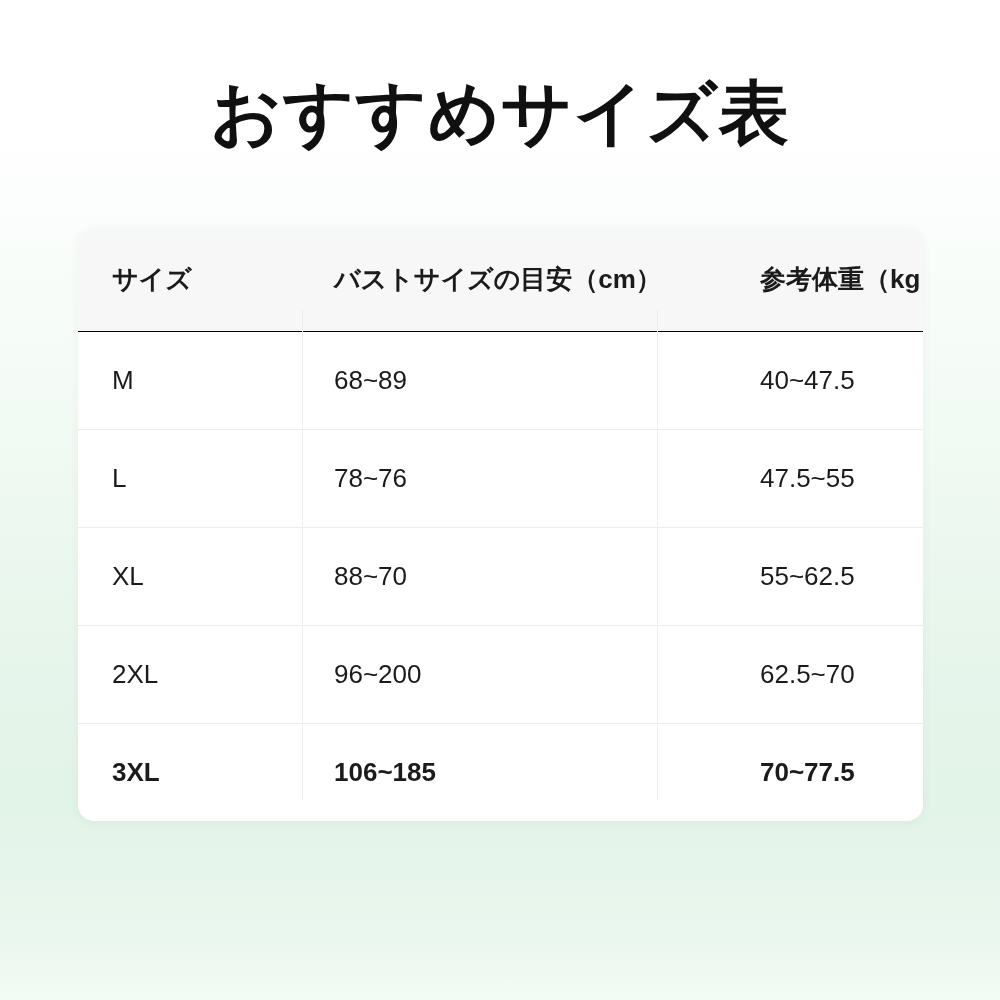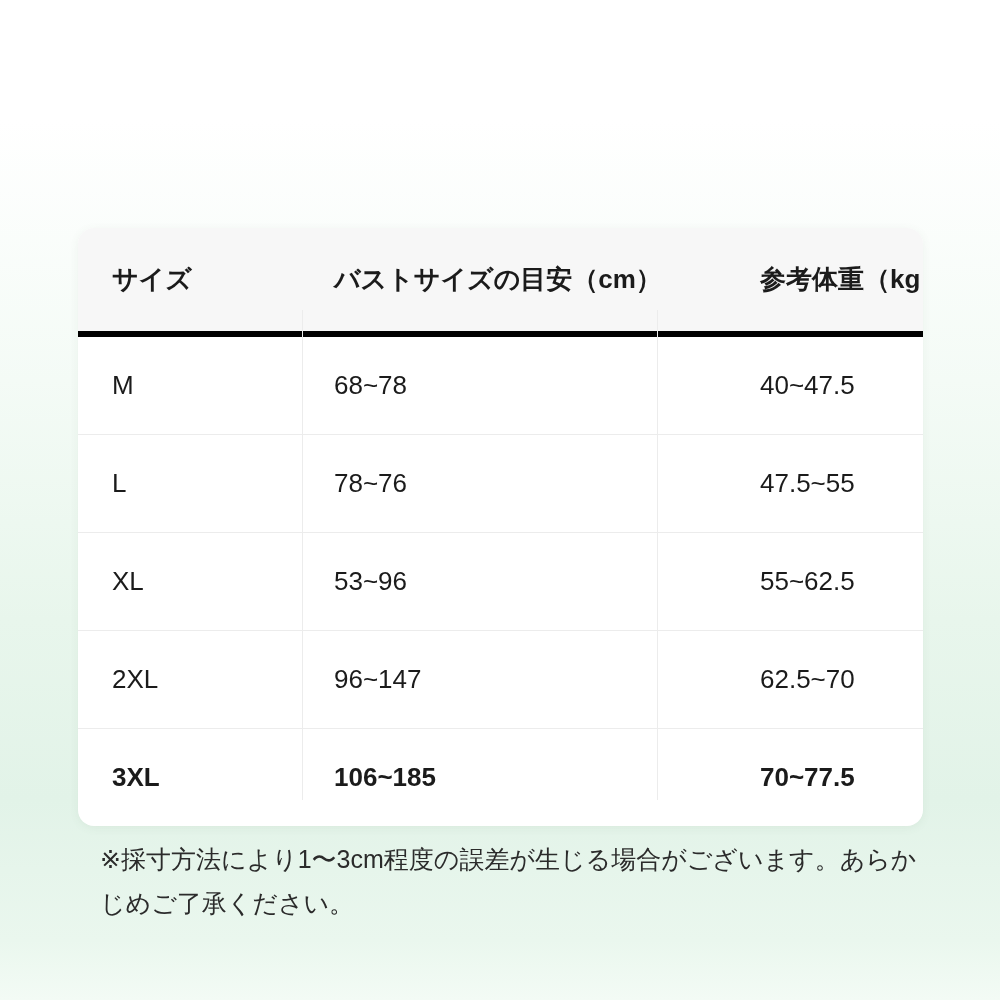--- a/index.html
+++ b/index.html
@@ -60,21 +60,21 @@
     table-layout: fixed;
   }
 
   table.size-table thead th {
     background: #f7f7f7;
     text-align: left;
     font-size: 26px;
     font-weight: 700;
     color: #1b1b1b;
     padding: 34px 0 34px 0;
-    border-bottom: 6px solid #000000;
+    border-bottom: 1px solid #000000;
     vertical-align: middle;
   }
 
   table.size-table tbody td {
     font-size: 26px;
     font-weight: 400;
     color: #1b1b1b;
     padding: 33px 0 33px 0;
     border-bottom: 1px solid #ececec;
     vertical-align: middle;
@@ -115,57 +115,57 @@
     line-height: 1.75;
     color: #2b2b2b;
     font-weight: 400;
   }
 </style>
 </head>
 <body>
 
 <div class="page">
 
+  <div class="title">おすすめサイズ表</div>
 
   <div class="card">
     <table class="size-table">
       <thead>
         <tr>
           <th class="col-size">サイズ</th>
           <th class="col-bust">バストサイズの目安（cm）</th>
           <th class="col-weight">参考体重（kg）</th>
         </tr>
       </thead>
       <tbody>
         <tr>
           <td class="col-size">M</td>
-          <td class="col-bust">68~78</td>
+          <td class="col-bust">68~89</td>
           <td class="col-weight">40~47.5</td>
         </tr>
         <tr>
           <td class="col-size">L</td>
           <td class="col-bust">78~76</td>
           <td class="col-weight">47.5~55</td>
         </tr>
         <tr>
           <td class="col-size">XL</td>
-          <td class="col-bust">53~96</td>
+          <td class="col-bust">88~70</td>
           <td class="col-weight">55~62.5</td>
         </tr>
         <tr>
           <td class="col-size">2XL</td>
-          <td class="col-bust">96~147</td>
+          <td class="col-bust">96~200</td>
           <td class="col-weight">62.5~70</td>
         </tr>
         <tr>
           <td class="col-size">3XL</td>
           <td class="col-bust">106~185</td>
           <td class="col-weight">70~77.5</td>
         </tr>
       </tbody>
     </table>
     <div class="vline-1"></div>
     <div class="vline-2"></div>
   </div>
 
-  <div class="note">※採寸方法により1〜3cm程度の誤差が生じる場合がございます。あらかじめご了承ください。</div>
 
 </div>
 
 </body></html>

